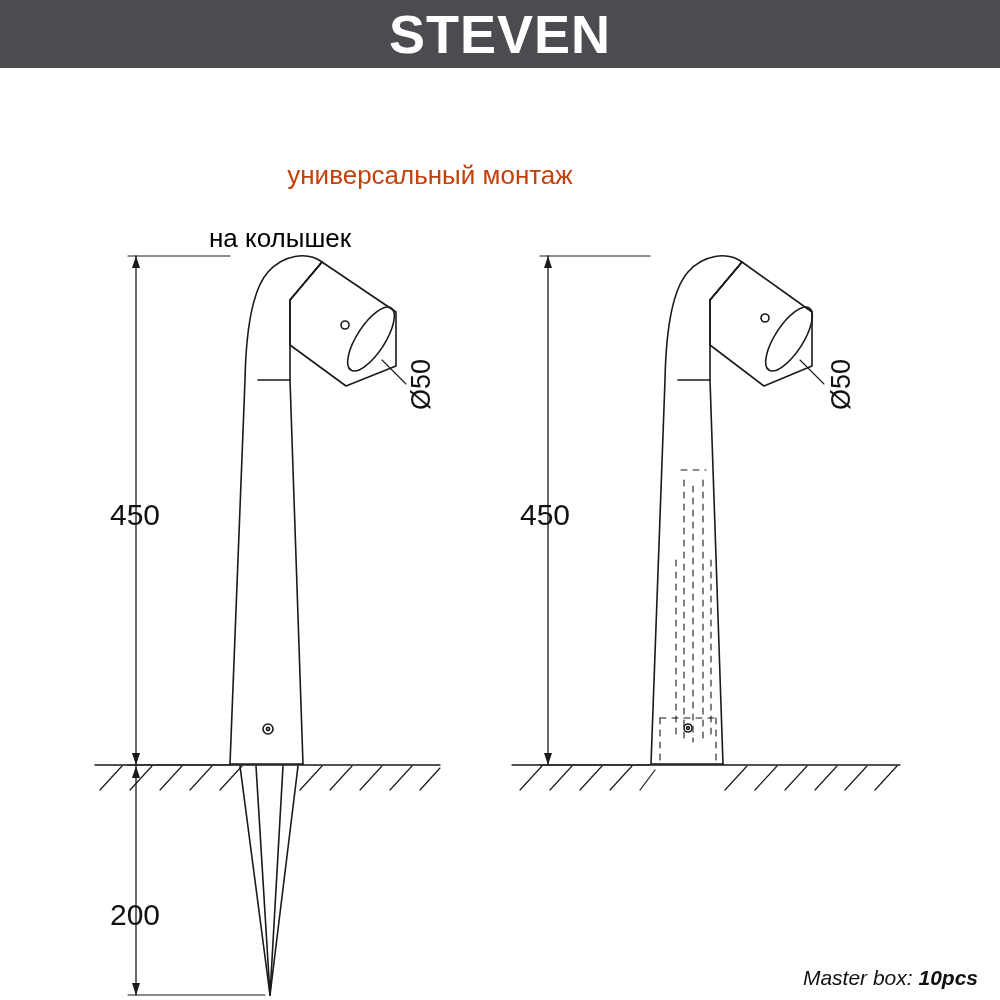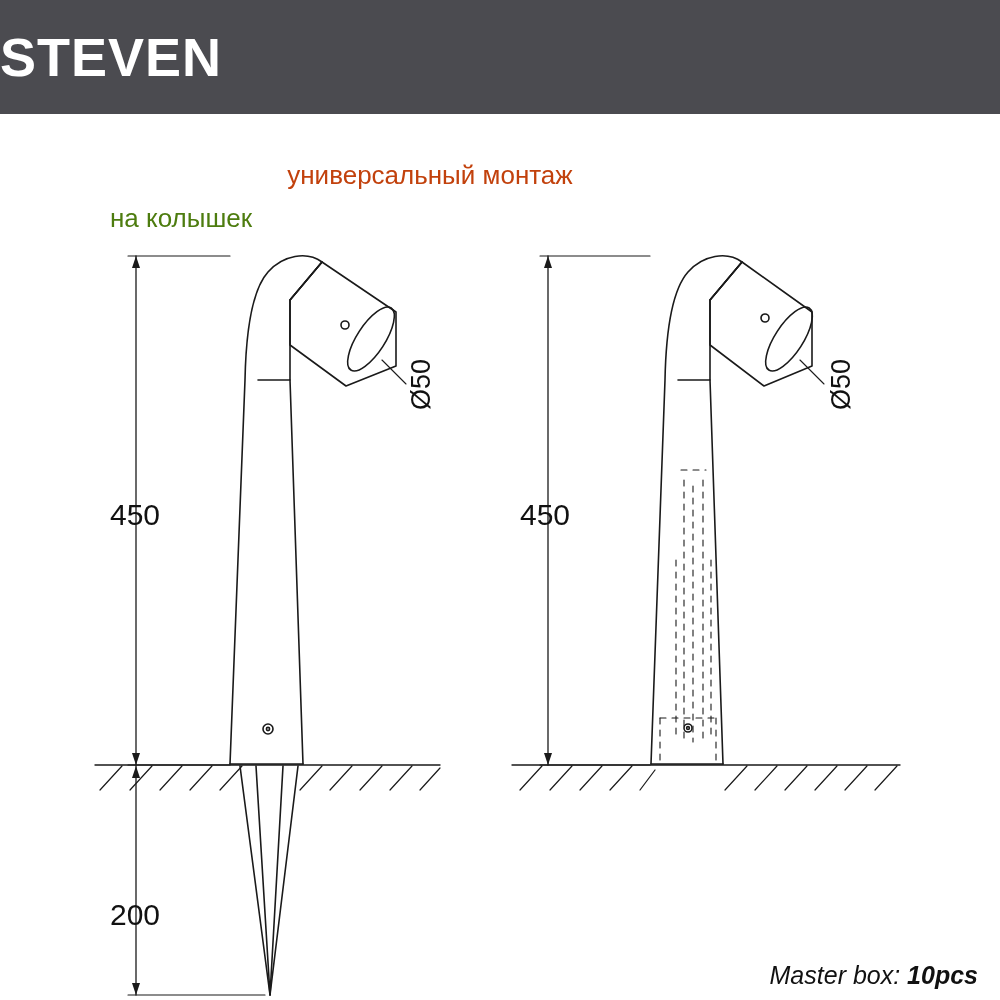--- a/index.html
+++ b/index.html
@@ -19,24 +19,25 @@
     height: 1000px;
     background: #ffffff;
   }
 
   
   .header-bar {
     position: absolute;
     left: 0;
     top: 0;
     width: 1000px;
-    height: 114px;
+    height: 68px;
     background: #4b4b50;
     display: flex;
     align-items: center;
+    justify-content: center;
   }
   .header-title {
     color: #ffffff;
     font-size: 54px;
     font-weight: bold;
     letter-spacing: 1px;
     line-height: 1;
   }
 
   .model-code {
@@ -58,22 +59,24 @@
     width: 860px;
     text-align: center;
     font-size: 26px;
     color: #c2410c;
     line-height: 1;
   }
 
   .variant-label {
     position: absolute;
     font-size: 26px;
-    color: #4d7c0f;
-    line-height: 1;
+    color: #000000;
+    line-height: 1;
+    text-align: center;
+    margin-top: 20px;
   }
   .variant-label.left  { left: 110px; top: 205px; width: 340px; }
   .variant-label.right { left: 520px; top: 205px; width: 340px; }
 
   
   .diagram-svg {
     position: absolute;
     left: 0;
     top: 0;
     width: 1000px;
@@ -101,21 +104,21 @@
     transform-origin: 0 0;
     transform: rotate(-90deg);
   }
   .dia-left  { left: 408px; top: 410px; }
   .dia-right { left: 828px; top: 410px; }
 
   .master-box {
     position: absolute;
     right: 22px;
     bottom: 12px;
-    font-size: 25px;
+    font-size: 21px;
     font-style: italic;
     color: #111111;
     line-height: 1;
   }
   .master-box b {
     font-weight: bold;
   }
 </style>
 </head>
 <body>

